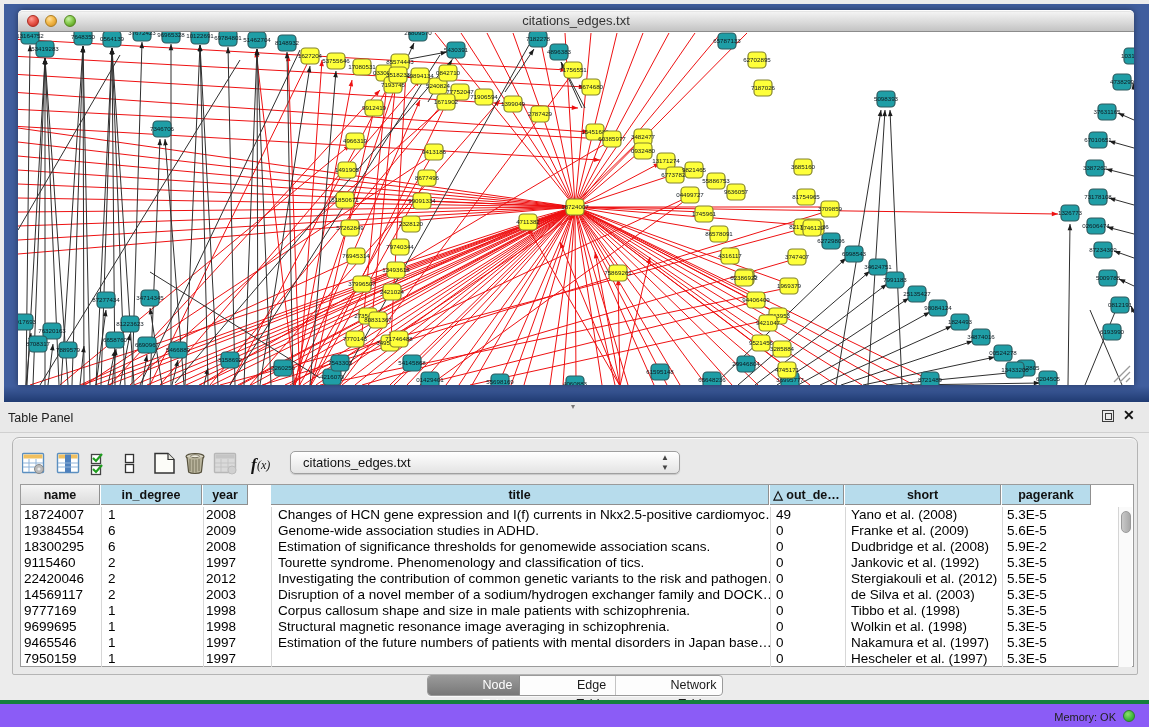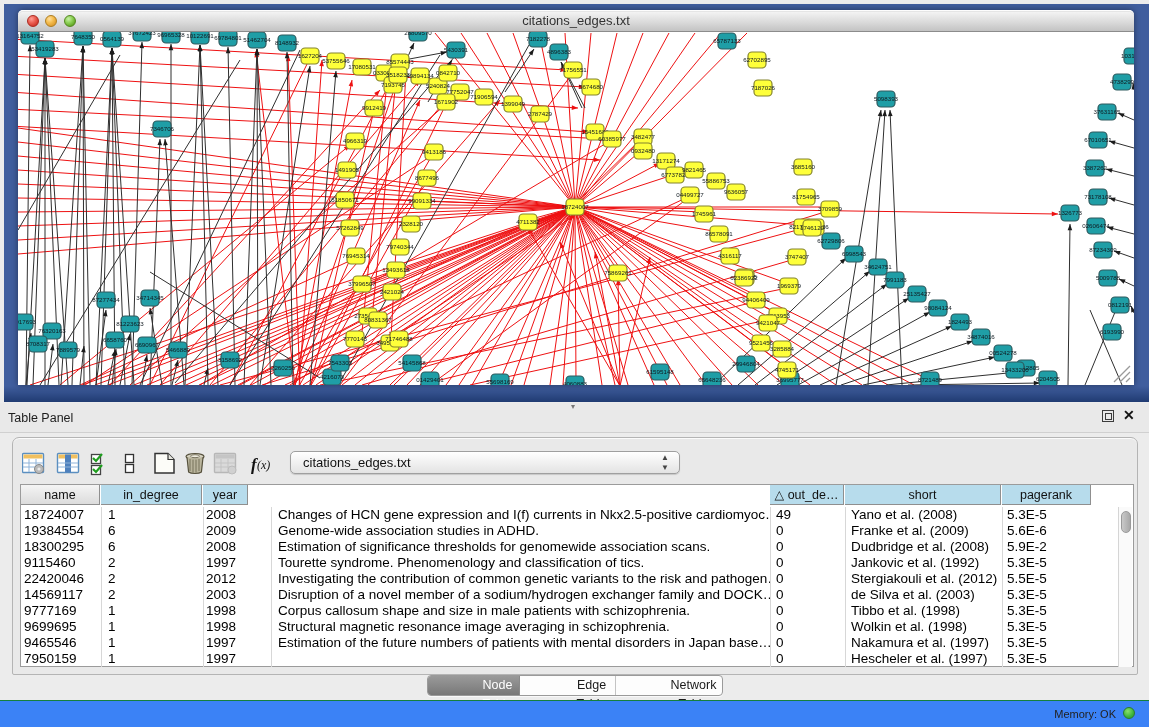--- a/index.html
+++ b/index.html
@@ -35,40 +35,40 @@
 
 .ico{position:absolute;top:14px;}
 #dropdown{position:absolute;left:277px;top:13px;width:390px;height:23px;border:1px solid #9f9f9f;
  border-radius:5px;background:linear-gradient(#ffffff,#e3e3e3);box-shadow:0 1px 1px rgba(0,0,0,.15);}
 #dropdown span{position:absolute;left:12px;top:3px;font-size:13px;color:#111}
 #dropdown .arr{position:absolute;right:10px;top:1px;font-size:8px;color:#444;line-height:10px;text-align:center}
 
 #table{left:20px;top:484px;width:1114px;height:183px;background:#fff;border:1px solid #9b9b9b;}
 #thead{position:absolute;left:0;top:0;width:1071px;height:21px;}
 .hcell{position:absolute;top:0;height:20px;border-right:1px solid #8f8f8f;border-bottom:1px solid #8f8f8f;
- text-align:center;font-size:12.5px;color:#111;line-height:20px;}
+ text-align:center;font-size:12.5px;color:#111;line-height:20px;font-weight:bold;}
 .hcell.b{background:#b7dcec;}
 .hcell.g{background:linear-gradient(#f4f4f4,#dcdcdc);}
 #tbody{position:absolute;left:0px;top:22px;width:1071px;height:160px;overflow:hidden;}
 .row{position:absolute;left:0;width:100%;height:16px;}
 .cell{position:absolute;top:0;height:16px;font-size:13.5px;color:#000;line-height:16px;
  white-space:nowrap;overflow:hidden;}
 #vsb{position:absolute;right:1px;top:22px;width:14px;height:160px;background:#fafafa;border-left:1px solid #d5d5d5;}
 #vsb .thumb{position:absolute;left:1.5px;top:4px;width:10px;height:22px;border-radius:5px;
  background:linear-gradient(90deg,#c9c9c9,#a8a8a8);border:1px solid #9a9a9a}
 
 #tabs{left:427px;top:675px;width:296px;height:21px;border:1px solid #9a9a9a;border-radius:4px;
  background:#fdfdfd;box-shadow:0 1px 0 rgba(255,255,255,.7);}
 #tabs .seg{position:absolute;top:0;height:19px;font-size:12.5px;line-height:19px;text-align:center;color:#1a1a1a;padding-left:48px;}
 #seg1{left:0;width:92px;background:linear-gradient(#9a9a9a,#787878);color:#fff !important;
  border-radius:3px 0 0 3px;border-right:1px solid #8a8a8a;}
 #seg2{left:93px;width:93px;}
 #seg3{left:187px;width:108px;border-left:1px solid #c4c4c4;}
 
-#status{left:0;top:700px;width:1149px;height:27px;background:#3b82f6;border-top:1px solid #15803d}
+#status{left:0;top:700px;width:1149px;height:27px;background:#8b5cf6;border-top:4px solid #15803d}
 #mem{position:absolute;right:33px;top:7px;font-size:11px;color:#222}
 #memdot{position:absolute;right:14px;top:6px;width:12px;height:12px;border-radius:50%;
  background:radial-gradient(circle at 38% 32%,#8ce06a,#3db53c 60%,#2f9a2e);border:1px solid #2c7d2b}
 </style></head>
 <body>
 <div class="abs" id="blue">
     <div class="bottomgrad"></div>
   </div>
 <div class="abs" id="win">
   <div id="titlebar">
@@ -768,20 +768,21 @@
   <div id="dropdown">
       <span>citations_edges.txt</span>
       <div class="arr">▲<br>▼</div>
     </div>
 </div>
 <div class="abs" id="table">
   <div id="thead">
       <div class="hcell g" style="left:0px;width:79px">name</div>
       <div class="hcell b" style="left:80px;width:101px">in_degree</div>
       <div class="hcell b" style="left:182px;width:45px">year</div>
+      <div class="hcell b" style="left:250px;width:498px">title</div>
       <div class="hcell b" style="left:749px;width:74px">△ out_de…</div>
       <div class="hcell b" style="left:824px;width:156px">short</div>
       <div class="hcell b" style="left:981px;width:89px">pagerank</div>
     </div>
   <div id="tbody">
       <div style="position:absolute;left:80px;top:0;width:1px;height:160px;background:#d7d7d7"></div>
       <div style="position:absolute;left:182px;top:0;width:1px;height:160px;background:#d7d7d7"></div>
       <div style="position:absolute;left:250px;top:0;width:1px;height:160px;background:#d7d7d7"></div>
       <div style="position:absolute;left:749px;top:0;width:1px;height:160px;background:#d7d7d7"></div>
       <div style="position:absolute;left:824px;top:0;width:1px;height:160px;background:#d7d7d7"></div>
@@ -795,21 +796,21 @@
         <div class="cell" style="left:830px;width:151px">Yano et al. (2008)</div>
         <div class="cell" style="left:986px;width:85px">5.3E-5</div>
       </div>
 <div class="row" style="top:16px">
         <div class="cell" style="left:3px;width:77px">19384554</div>
         <div class="cell" style="left:87px;width:95px">6</div>
         <div class="cell" style="left:185px;width:65px">2009</div>
         <div class="cell" style="left:257px;width:492px">Genome-wide association studies in ADHD.</div>
         <div class="cell" style="left:755px;width:69px">0</div>
         <div class="cell" style="left:830px;width:151px">Franke et al. (2009)</div>
-        <div class="cell" style="left:986px;width:85px">5.6E-6</div>
+        <div class="cell" style="left:986px;width:85px">5.6E-5</div>
       </div>
 <div class="row" style="top:32px">
         <div class="cell" style="left:3px;width:77px">18300295</div>
         <div class="cell" style="left:87px;width:95px">6</div>
         <div class="cell" style="left:185px;width:65px">2008</div>
         <div class="cell" style="left:257px;width:492px">Estimation of significance thresholds for genomewide association scans.</div>
         <div class="cell" style="left:755px;width:69px">0</div>
         <div class="cell" style="left:830px;width:151px">Dudbridge et al. (2008)</div>
         <div class="cell" style="left:986px;width:85px">5.9E-2</div>
       </div>

